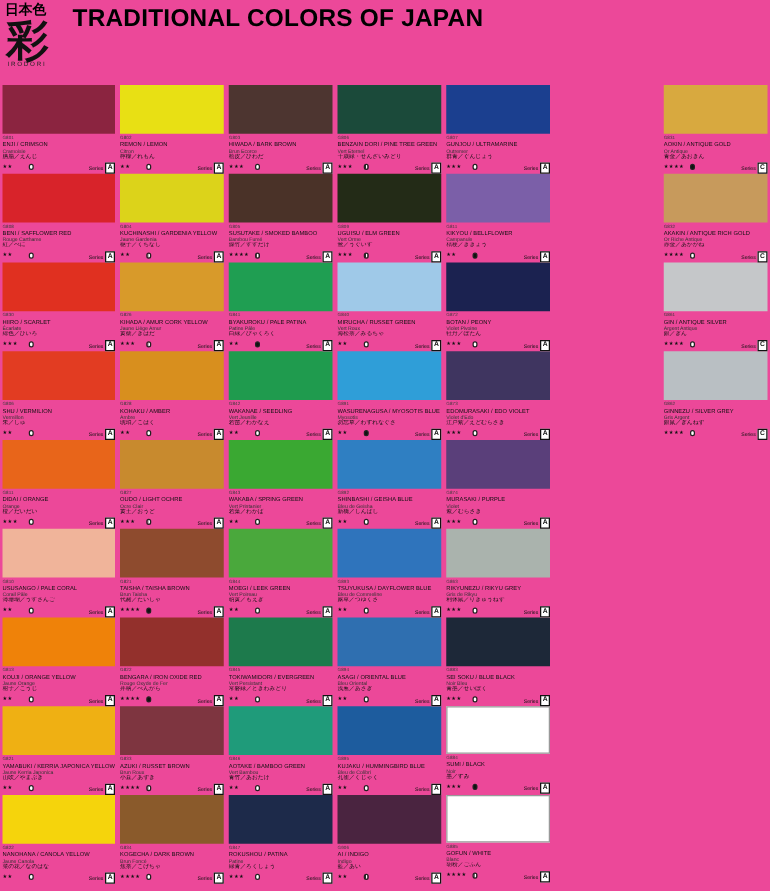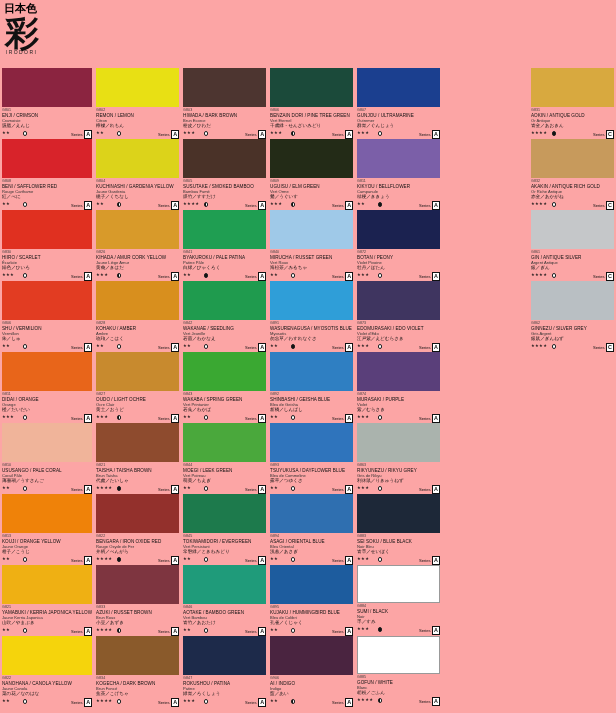--- a/index.html
+++ b/index.html
@@ -6,21 +6,21 @@
   html, body {
     margin: 0; padding: 0;
     width: 616px; height: 713px;
     background: #ffffff;
     font-family: "Liberation Sans", sans-serif;
     overflow: hidden;
   }
   #page {
     position: relative;
     width: 616px; height: 713px;
-    background: #fca5a5;
+    background: #ec4899;
   }
 
   
   #header {
     position: relative;
     height: 68px;
     padding: 3px 0 0 4px;
   }
   .brand-block {
     position: absolute;
@@ -176,20 +176,21 @@
 <body>
 
 <div id="page">
 
   <div id="header">
     <div class="brand-block">
       <div class="brand-jp">日本色</div>
       <div class="brand-logo">彩</div>
       <div class="brand-sub">IRODORI</div>
     </div>
+    <div id="main-title">TRADITIONAL COLORS OF JAPAN</div>
   </div>
 
   <div id="grid">
       <div class="cell">
         <div class="swatch" style="background: rgb(139, 36, 64);"></div>
         <div class="info">
           <div class="code">G801</div>
           <div class="name-en">ENJI / CRIMSON</div>
           <div class="name-fr">Cramoisie</div>
           <div class="name-jp">臙脂／えんじ</div>

